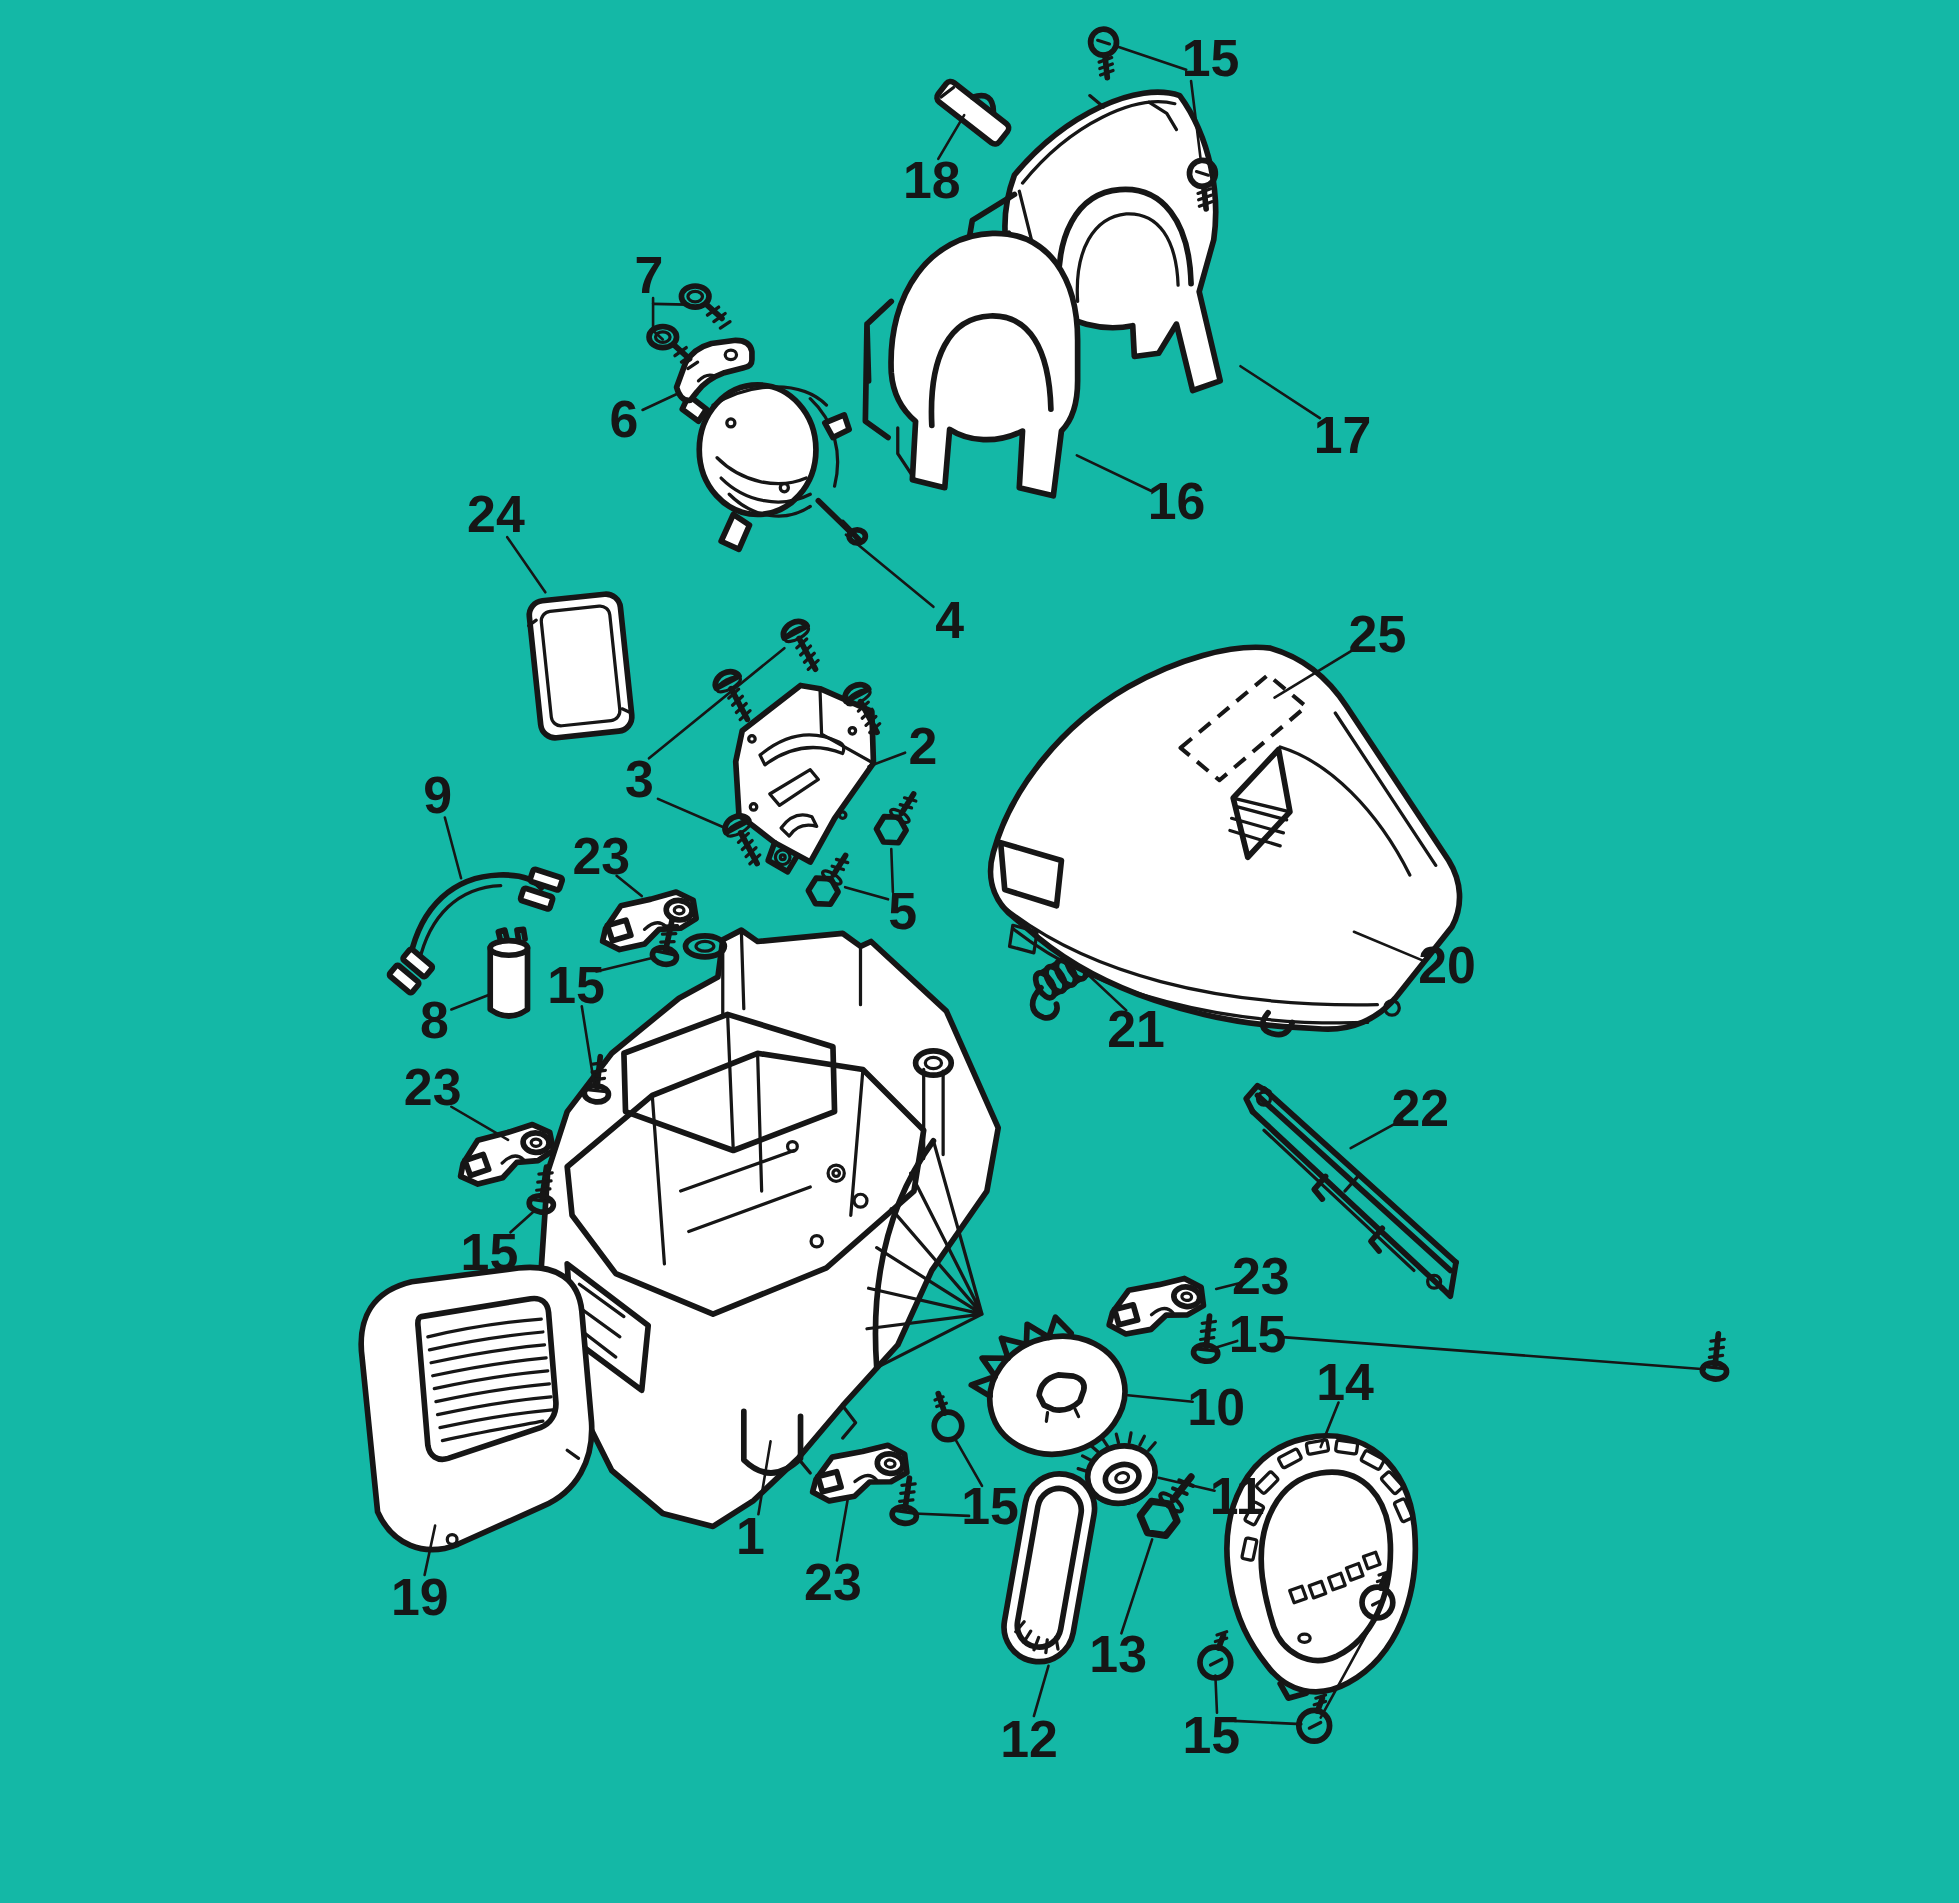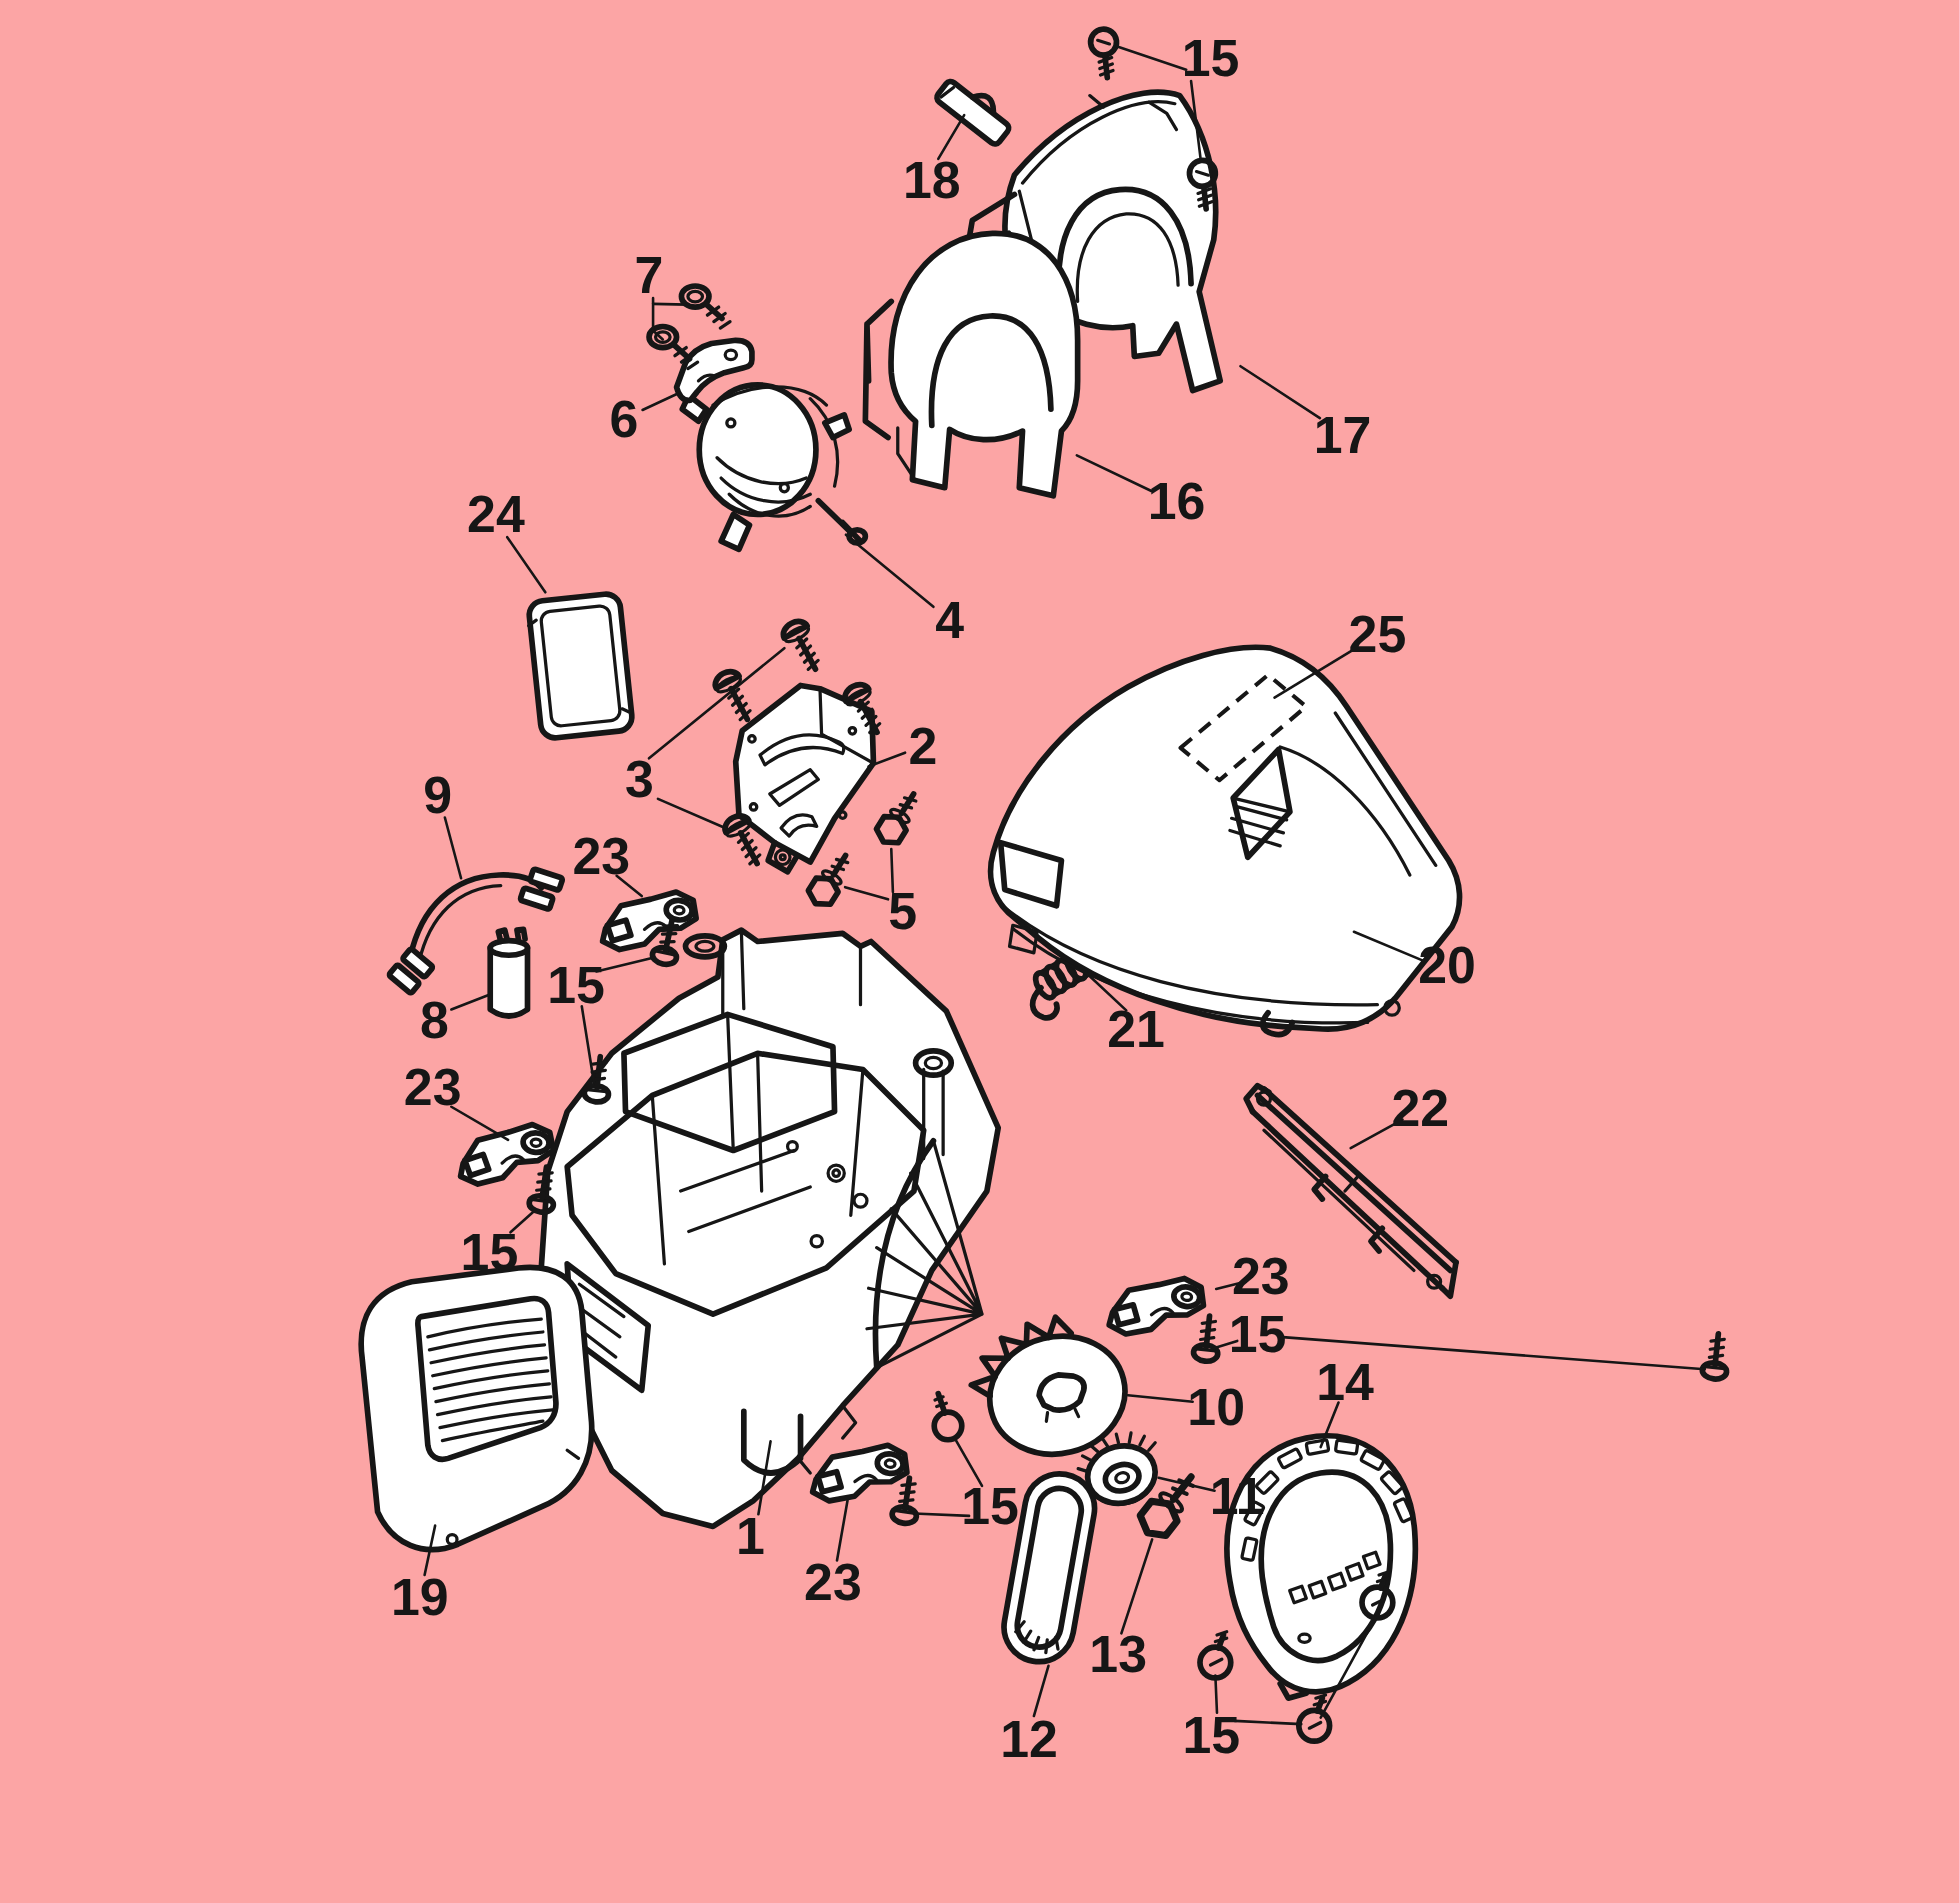--- a/index.html
+++ b/index.html
@@ -1,16 +1,16 @@
 <!DOCTYPE html>
 <html style="font-size:13px"><head>
 <meta charset="utf-8">
 <style>
   html,body{margin:0;padding:0;background:#ffffff;}
-  #page{position:relative;width:1960px;height:1904px;background:#fca5a5;overflow:hidden;
+  #page{position:relative;width:1960px;height:1904px;background:#14b8a6;overflow:hidden;
         font-family:"Liberation Sans", sans-serif;}
   svg{display:block}
   .ln{fill:none;stroke:#161616;stroke-width:7;stroke-linecap:round;stroke-linejoin:round;}
   .fw{fill:#ffffff;stroke:#161616;stroke-width:7;stroke-linecap:round;stroke-linejoin:round;}
   .thin{fill:none;stroke:#161616;stroke-width:4;stroke-linecap:round;stroke-linejoin:round;}
   .dash{fill:none;stroke:#161616;stroke-width:5;stroke-dasharray:18 12;stroke-linejoin:round;}
   .ld{fill:none;stroke:#161616;stroke-width:3.2;stroke-linecap:round;}
   .lbl{font-family:"Liberation Sans", sans-serif;font-weight:700;font-size:64px;fill:#161616;
        text-anchor:middle;dominant-baseline:central;}
 </style>

